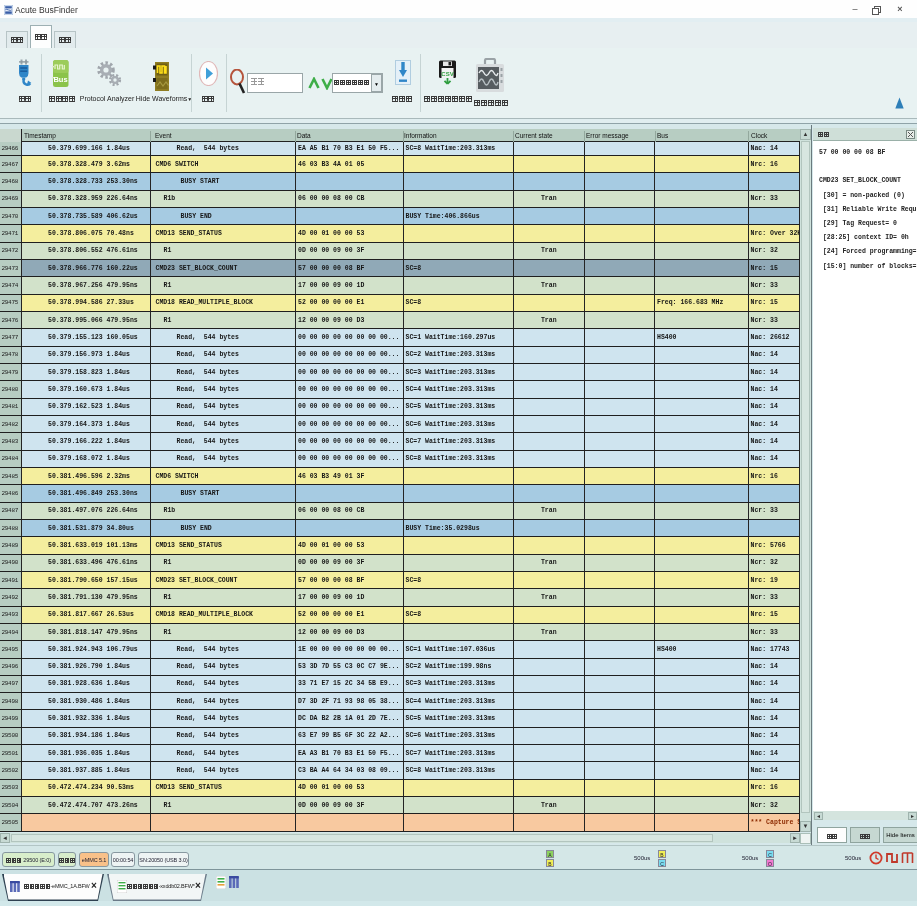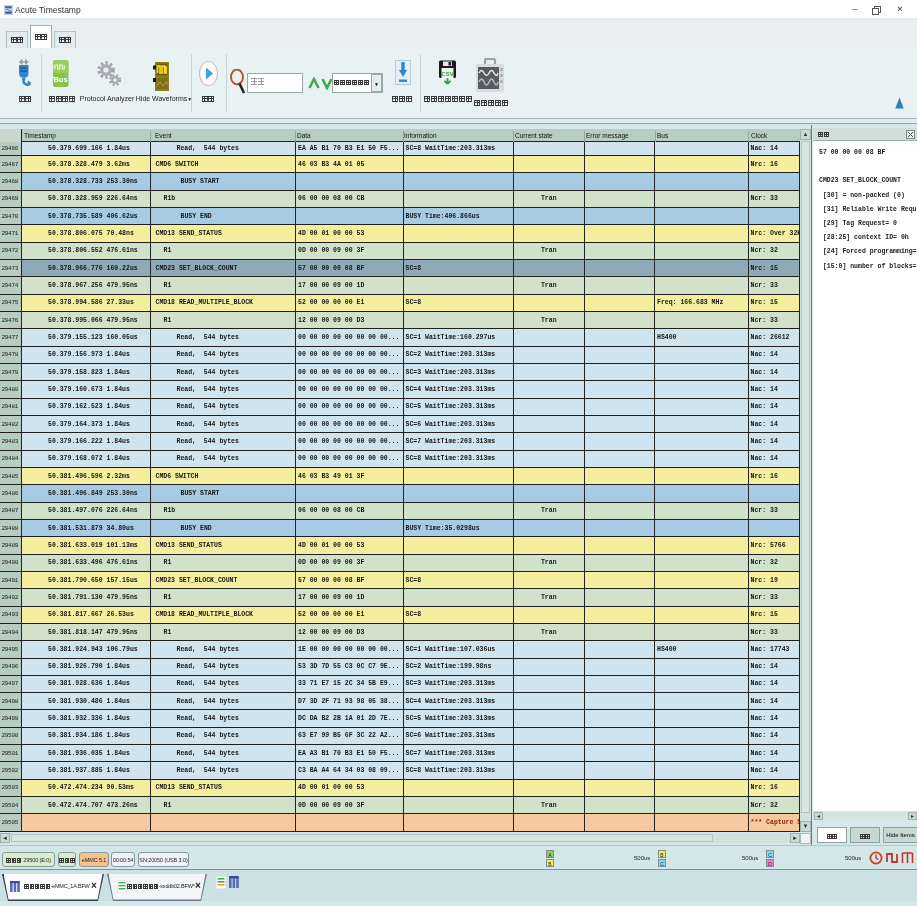--- a/index.html
+++ b/index.html
@@ -72,21 +72,21 @@
 </style></head><body>
 <div id="win">
 
 <div class="abs" id="title">
  <svg style="left:4px;top:5px" width="9" height="10" viewBox="0 0 9 10">
         <rect x="0" y="0" width="9" height="10" fill="#e8eef8" stroke="#8aa8d0" stroke-width="0.7"></rect>
         <rect x="1.2" y="1.2" width="6.6" height="2.2" fill="#3a5fa8"></rect>
         <rect x="1.2" y="6.4" width="6.6" height="2.4" fill="#3a5fa8"></rect>
         <path d="M1.2 4.9 Q2.4 3.8 4.5 4.9 T7.8 4.9" stroke="#3a5fa8" stroke-width="0.9" fill="none"></path>
       </svg>
- <div class="txt">Acute Timestamp</div>
+ <div class="txt">Acute BusFinder</div>
  <div class="winbtn" style="left:848px;top:4px">–</div>
  <svg style="left:872px;top:6px;position:absolute" width="9" height="9" viewBox="0 0 9 9">
         <rect x="2.5" y="0.5" width="6" height="6" fill="none" stroke="#555" stroke-width="1"></rect>
         <rect x="0.5" y="2.5" width="6" height="6" fill="#fff" stroke="#555" stroke-width="1"></rect>
       </svg>
  <div class="winbtn" style="left:893px;top:4px;font-weight:bold;color:#555">×</div>
 </div>
 
 <div class="abs" id="tabstrip">
  <div class="rtab" style="left:6px;width:22px"><i class="c"></i><i class="c"></i></div>

